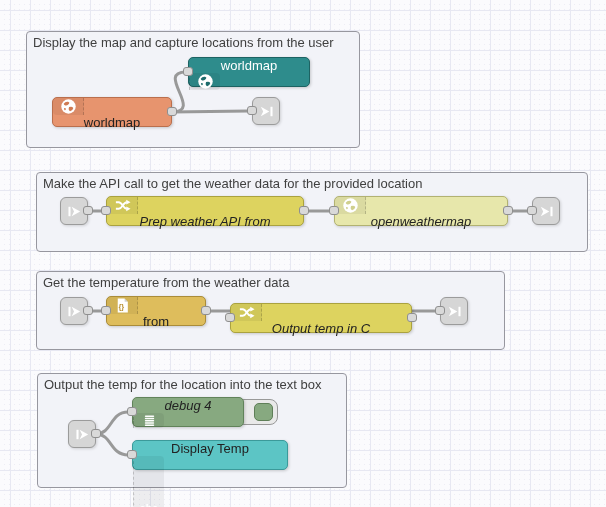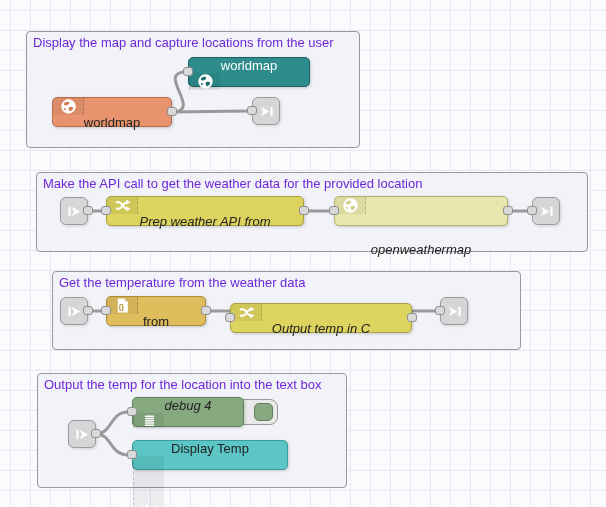--- a/index.html
+++ b/index.html
@@ -12,21 +12,21 @@
       linear-gradient(to bottom,#e7e8f2 1px,transparent 1px),
       radial-gradient(circle,#ededf5 0.7px,transparent 0.9px);
     background-size:20px 20px,20px 20px,5px 5px;
     background-position:10px 10px,10px 10px,2px 2px;
   }
   .group{
     position:absolute;background:#f2f3f8;border:1.5px solid #97979f;
     border-radius:4px;z-index:1;box-sizing:border-box;
   }
   .group-label{
-    position:absolute;top:3px;left:6px;font-size:13px;color:#6d28d9;white-space:nowrap;
+    position:absolute;top:3px;left:6px;font-size:13px;color:#404040;white-space:nowrap;
   }
   .wires{position:absolute;top:0;left:0;z-index:2;}
   .wires path{stroke:#999;stroke-width:3;fill:none;}
   .node{
     position:absolute;height:30px;border-radius:5px;display:flex;align-items:stretch;
     z-index:3;box-sizing:border-box;border:1px solid;box-shadow:1px 1px 3px rgba(0,0,0,0.18);flex-direction:column;
   }
   .node-label{
     flex:1;display:flex;align-items:center;justify-content:center;
     font-size:13px;color:#222;white-space:nowrap;padding:0 6px;
@@ -36,21 +36,21 @@
   .icon-band{
     width:30px;display:flex;align-items:center;justify-content:center;
     background:rgba(0,0,0,0.055);flex:none;
   }
   .icon-band.left{border-right:1px dashed rgba(0,0,0,0.18);border-radius:4px 0 0 4px;}
   .icon-band.right{border-left:1px dashed rgba(0,0,0,0.18);border-radius:0 4px 4px 0;}
   .n-worldmap{background:#e7946e;border-color:#ba6f4d;}
   .n-worldmap-in{background:#2e8c8c;border-color:#1d6363;}
   .n-change{background:#ddd35f;border-color:#aaa23f;}
   .n-json{background:#debd5c;border-color:#aa8c39;}
-  .n-oww{background:#e7e7ab;border-color:#b2b272;gap:28px;}
+  .n-oww{background:#e7e7ab;border-color:#b2b272;}
   .n-debug{background:#87a980;border-color:#61835a;}
   .n-uitext{background:#5cc5c5;border-color:#3b9a9a;}
   .link-node{
     position:absolute;width:28px;height:28px;border-radius:6px;background:#d6d6d6;
     border:1.5px solid #9b9b9b;display:flex;align-items:center;justify-content:center;
     z-index:3;box-sizing:border-box;box-shadow:1px 1px 3px rgba(0,0,0,0.15);
   }
   .port{
     position:absolute;width:10px;height:9px;background:#d9d9d9;border:1px solid #8f8f8f;
     border-radius:3px;top:calc(50% - 5.5px);z-index:4;box-sizing:border-box;
@@ -74,21 +74,21 @@
 <body>
 
 <div class="canvas">
 
   <div class="group" style="left:26px;top:31px;width:334px;height:117px;">
     <div class="group-label">Display the map and capture locations from the user</div>
   </div>
   <div class="group" style="left:36px;top:172px;width:552px;height:80px;">
     <div class="group-label">Make the API call to get the weather data for the provided location</div>
   </div>
-  <div class="group" style="left:36px;top:271px;width:469px;height:79px;margin-left:16px;">
+  <div class="group" style="left:36px;top:271px;width:469px;height:79px;">
     <div class="group-label">Get the temperature from the weather data</div>
   </div>
   <div class="group" style="left:37px;top:373px;width:310px;height:115px;">
     <div class="group-label">Output the temp for the location into the text box</div>
   </div>
 
   <svg class="wires" width="606" height="507">
     <path d="M172,112 C204,112 155,72 186,72"></path>
     <path d="M172,112 L248,111"></path>
     <path d="M88,211 L106,211"></path>

